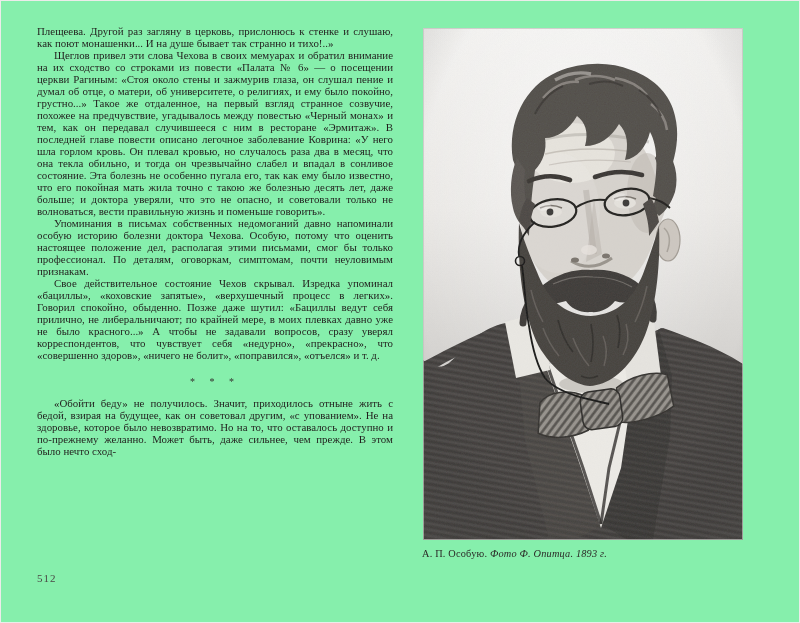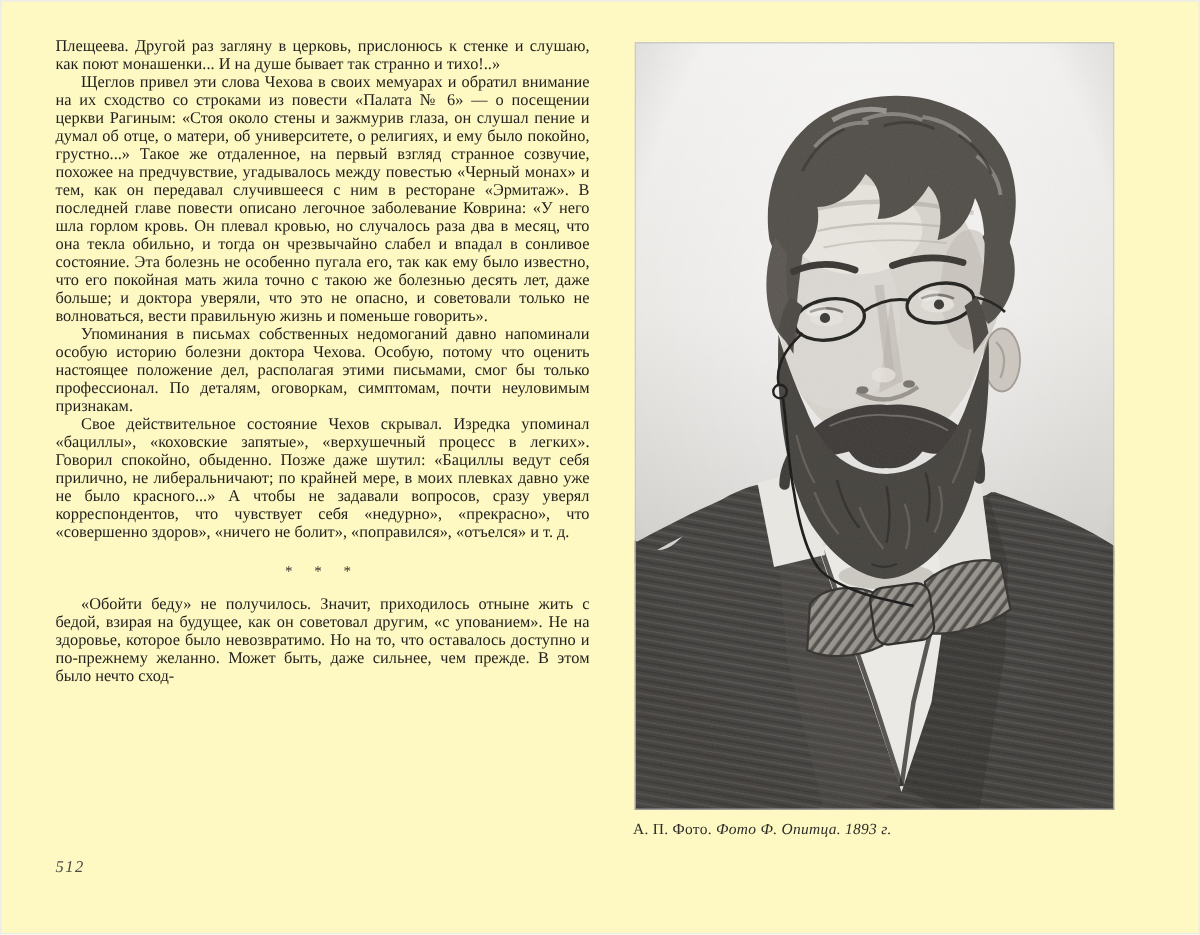--- a/index.html
+++ b/index.html
@@ -1,38 +1,38 @@
 <!DOCTYPE html>
 <html lang="ru"><head>
 <meta charset="utf-8">
 <style>
   html,body{margin:0;padding:0;background:#ffffff;}
   .spread{
     position:relative;width:800px;height:623px;overflow:hidden;
-    background:#fef9c3;
+    background:#86efac;
     box-shadow:inset 0 0 0 1px #ececea;
     font-family:"Liberation Serif","DejaVu Serif",serif;
     color:#211f1d;
   }
   
   .text-col{
     position:absolute;left:37px;top:25px;width:356px;
     font-size:10.9px;line-height:12px;
     text-align:justify;hyphens:auto;-webkit-hyphens:auto;
   }
   .text-col p{margin:0;text-indent:17px;}
   .text-col p.no-indent{text-indent:0;}
   .separator{
     text-align:center;text-indent:0 !important;
     margin:15px 0 9px 0;
     letter-spacing:6px;font-size:10px;color:#33312e;
   }
   .page-number{
     position:absolute;left:37px;top:572px;
-    font-size:11px;color:#4b4946;letter-spacing:1px;font-style:italic;
+    font-size:11px;color:#4b4946;letter-spacing:1px;
   }
   
   .photo-frame{
     position:absolute;left:423px;top:28px;width:320px;height:512px;
   }
   .photo-frame svg{display:block;width:320px;height:512px;}
   .caption{
     position:absolute;left:422px;top:548px;width:330px;
     font-size:10.3px;color:#2b2a27;letter-spacing:.2px;
   }
@@ -171,17 +171,17 @@
         <path d="M99,238 C102,258 102,278 106,298 C109,318 114,338 122,350 C130,360 146,366 160,370 L186,376" fill="none" stroke="#191918" stroke-width="1.8"></path>
 
         <rect width="320" height="512" fill="url(#vig)"></rect>
         <rect width="320" height="512" filter="url(#grain)" opacity="0.22"></rect>
         <rect x="0.5" y="0.5" width="319" height="511" fill="none" stroke="#c2c0bd" stroke-width="1" opacity="0.7"></rect>
       </g>
     </svg>
   </div>
 
   <div class="caption">
-    <span class="cap-name">А. П. Фото.</span>
+    <span class="cap-name">А. П. Особую.</span>
     <span class="cap-italic">Фото Ф. Опитца. 1893 г.</span>
   </div>
 
 </div>
 
 </body></html>

